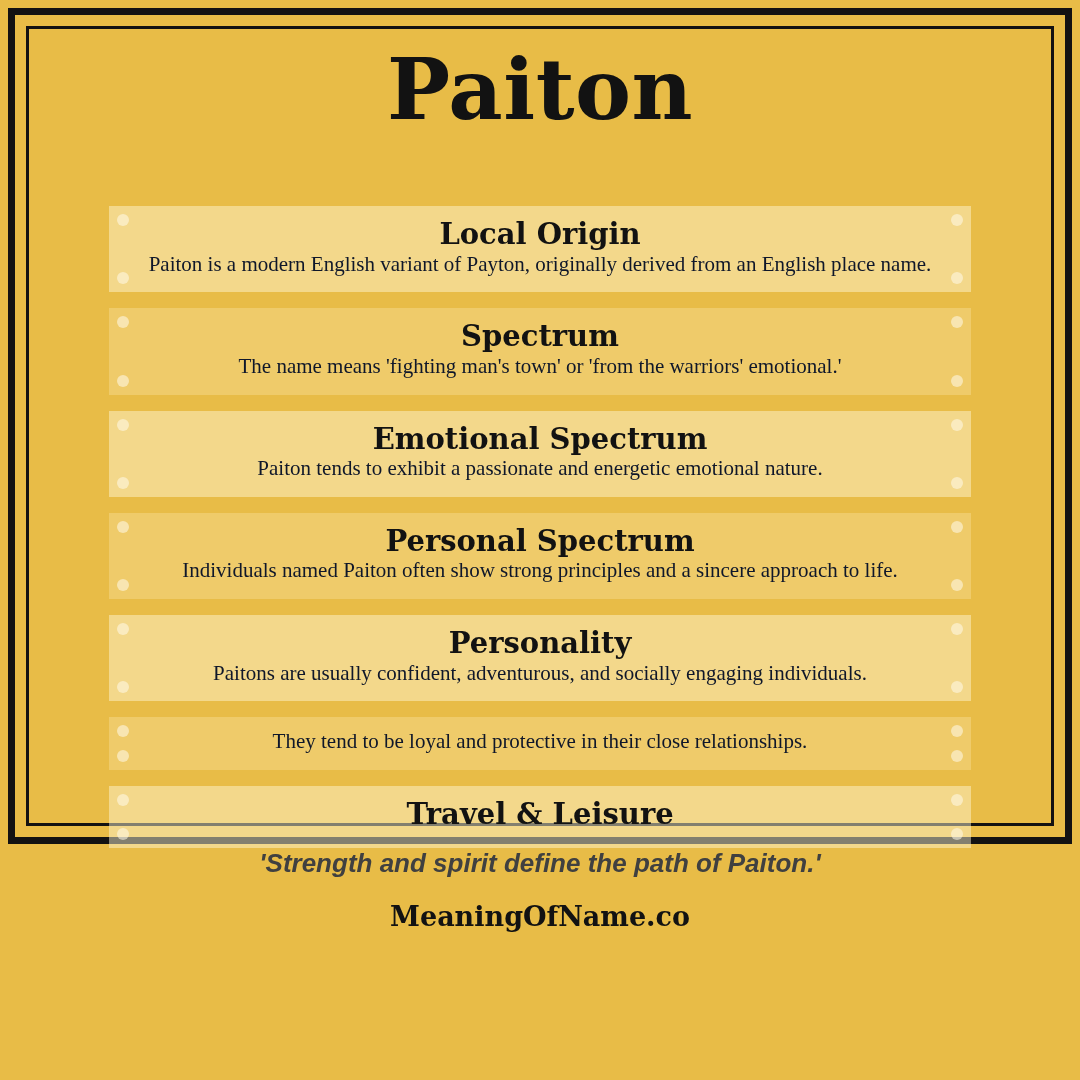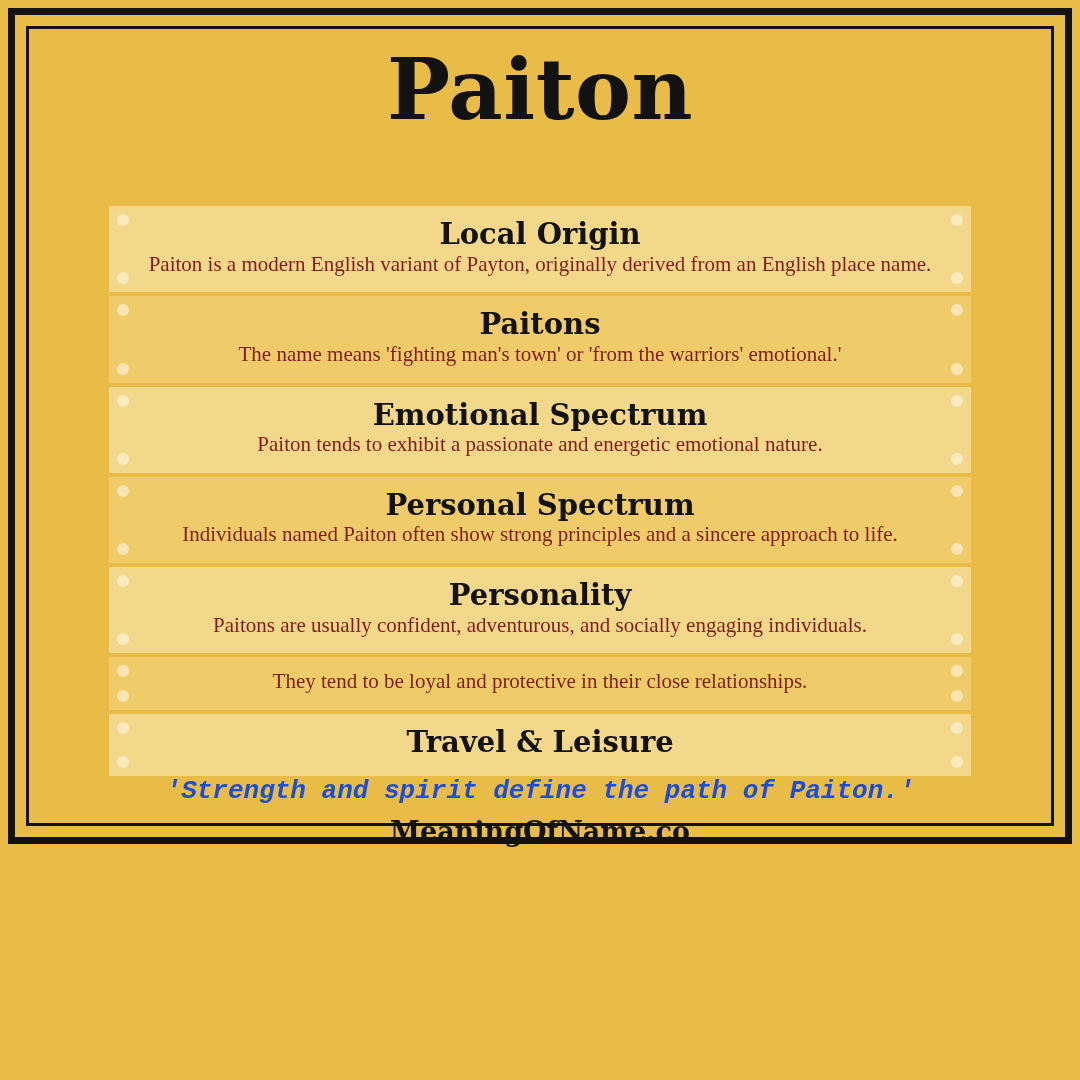--- a/index.html
+++ b/index.html
@@ -58,21 +58,21 @@
     margin-top: 12px;
     margin-bottom: 0;
     text-align: center;
     font-family: "DejaVu Serif", serif;
   }
   .cards {
     width: 862px;
     margin-top: 72px;
     display: flex;
     flex-direction: column;
-    gap: 4px;
+    gap: 16px;
   }
   .card {
     position: relative;
     background: rgba(255, 247, 214, 0.48);
     padding: 12px 34px 16px 34px;
     box-sizing: border-box;
     text-align: center;
   }
   .card.alt {
     background: rgba(255, 240, 190, 0.30);
@@ -102,38 +102,38 @@
   .card-title {
     font-size: 29px;
     font-weight: bold;
     color: #121212;
     line-height: 1.12;
     font-family: "DejaVu Serif", serif;
     margin: 0 0 1px 0;
   }
   .card-text {
     font-size: 21px;
-    color: #7f1d1d;
+    color: #0f172a;
     line-height: 1.18;
     margin: 0 auto;
     max-width: 800px;
     font-family: "Liberation Serif", serif;
   }
   .footer {
     margin-top: auto;
     width: 100%;
     text-align: center;
   }
   .quote {
     font-size: 26px;
     font-style: italic;
     font-weight: bold;
-    color: #1d4ed8;
-    font-family: Liberation Mono, monospace;
-    margin-bottom: 10px;
+    color: #404040;
+    font-family: Liberation Sans, sans-serif;
+    margin-bottom: 22px;
   }
   .brand {
     font-size: 27px;
     font-weight: bold;
     color: #121212;
     font-family: "DejaVu Serif", serif;
     margin-bottom: 10px;
   }
 </style>
 </head>
@@ -152,21 +152,21 @@
       <div class="card">
         <span class="dot-bl"></span>
         <span class="dot-br"></span>
         <div class="card-title">Local Origin</div>
         <div class="card-text">Paiton is a modern English variant of Payton, originally derived from an English place name.</div>
       </div>
 
       <div class="card alt">
         <span class="dot-bl"></span>
         <span class="dot-br"></span>
-        <div class="card-title">Paitons</div>
+        <div class="card-title">Spectrum</div>
         <div class="card-text">The name means 'fighting man's town' or 'from the warriors' emotional.'</div>
       </div>
 
       <div class="card">
         <span class="dot-bl"></span>
         <span class="dot-br"></span>
         <div class="card-title">Emotional Spectrum</div>
         <div class="card-text">Paiton tends to exhibit a passionate and energetic emotional nature.</div>
       </div>
 

